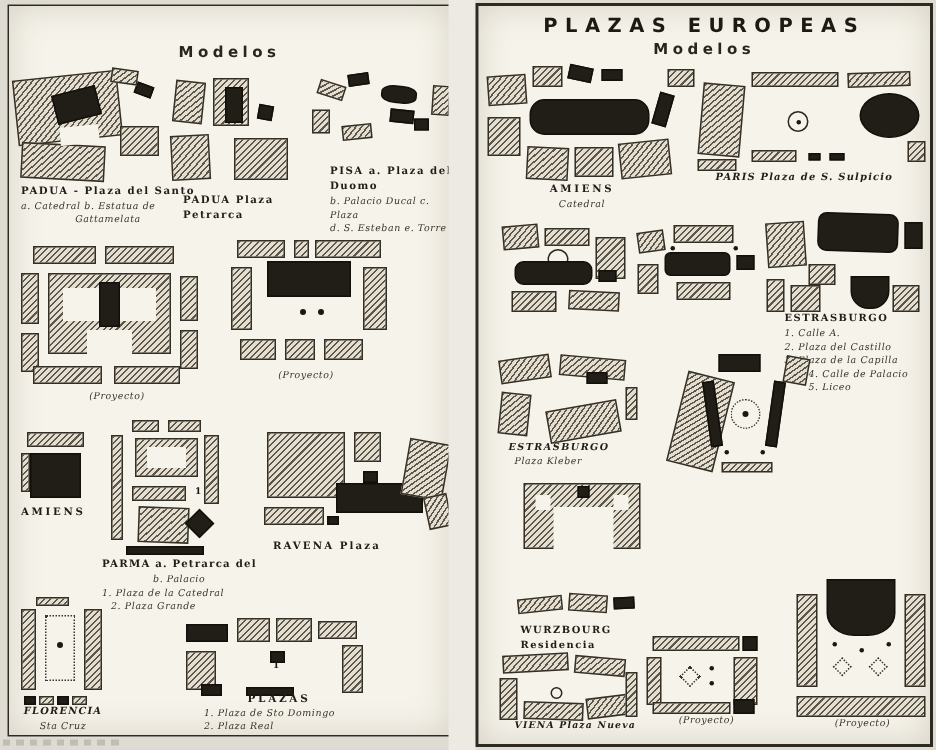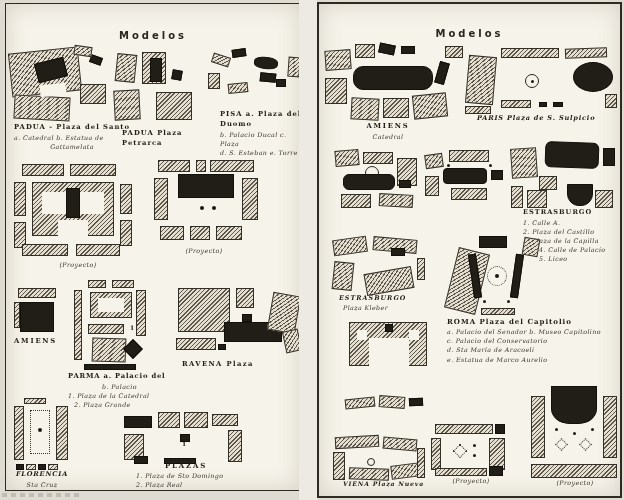--- a/index.html
+++ b/index.html
@@ -135,21 +135,21 @@
       <div class="blk h" style="left: 4px; top: 10px; width: 8px; height: 70px;"></div>
       <div class="blk h" style="left: 20px; top: 12px; width: 42px; height: 26px;"></div>
       <div class="blk w" style="left: 28px; top: 18px; width: 26px; height: 14px;"></div>
       <div class="blk h" style="left: 18px; top: 44px; width: 36px; height: 10px;"></div>
       <div class="blk h" style="left: 22px; top: 58px; width: 34px; height: 24px; transform: rotate(2deg);"></div>
       <div class="blk d" style="left: 56px; top: 62px; width: 14px; height: 14px; transform: rotate(45deg);"></div>
       <div class="blk h" style="left: 66px; top: 10px; width: 10px; height: 46px;"></div>
       <div class="blk d" style="left: 14px; top: 84px; width: 52px; height: 6px;"></div>
     </div>
   <div class="cap" style="left:62px;top:368px;width:110px">
-    <div class="ct" style="font-size:6.8px;letter-spacing:.8px">PARMA   a. Palacio del</div>
+    <div class="ct" style="font-size:6.8px;letter-spacing:.8px">PARMA   a. Petrarca del</div>
     <div class="cl" style="margin-left:34px">b. Palacio</div>
     <div class="cl">1. Plaza de la Catedral</div>
     <div class="cl" style="margin-left:6px">2. Plaza Grande</div>
   </div>
 
   <div class="map" style="left:166px;top:282px;width:130px;height:74px">
       <div class="blk h" style="left: 6px; top: 2px; width: 52px; height: 44px;"></div>
       <div class="blk h" style="left: 64px; top: 2px; width: 18px; height: 20px;"></div>
       <div class="blk d" style="left: 70px; top: 28px; width: 10px; height: 8px;"></div>
       <div class="blk d" style="left: 52px; top: 36px; width: 58px; height: 20px;"></div>
@@ -194,20 +194,21 @@
   <div class="cap" style="left:120px;top:457px;width:120px">
     <div class="ct center" style="font-size:7px">PLAZAS</div>
     <div class="cl" style="margin-left:10px">1. Plaza de Sto Domingo</div>
     <div class="cl" style="margin-left:10px">2. Plaza Real</div>
   </div>
 </div>
 
 <div class="gutter"></div>
 
 <div class="page" id="right-page">
+  <div class="ptitle" style="top:6px">PLAZAS EUROPEAS</div>
   <div class="psub" style="top:24px">Modelos</div>
 
   <div class="map" style="left:6px;top:40px;width:140px;height:78px">
       <div class="blk h" style="left: 0px; top: 6px; width: 26px; height: 20px; transform: rotate(-4deg);"></div>
       <div class="blk h" style="left: 30px; top: 0px; width: 20px; height: 14px;"></div>
       <div class="blk d" style="left: 54px; top: 0px; width: 16px; height: 10px; transform: rotate(12deg);"></div>
       <div class="blk d" style="left: 76px; top: 2px; width: 14px; height: 8px;"></div>
       <div class="blk d" style="left: 28px; top: 22px; width: 80px; height: 24px; border-radius: 10px;"></div>
       <div class="blk h" style="left: 0px; top: 34px; width: 22px; height: 26px;"></div>
       <div class="blk h" style="left: 26px; top: 54px; width: 28px; height: 22px; transform: rotate(3deg);"></div>
@@ -297,40 +298,36 @@
       <div class="blk d" style="left: 28px; top: 0px; width: 28px; height: 12px;"></div>
       <div class="blk o" style="left: 36px; top: 30px; width: 20px; height: 20px; border-radius: 50%;"></div>
       <div class="blk dot" style="left: 44px; top: 38px; width: 4px; height: 4px;"></div>
       <div class="blk d" style="left: 20px; top: 18px; width: 8px; height: 44px; transform: rotate(-8deg);"></div>
       <div class="blk d" style="left: 62px; top: 18px; width: 8px; height: 44px; transform: rotate(8deg);"></div>
       <div class="blk h" style="left: 30px; top: 72px; width: 34px; height: 7px;"></div>
       <div class="blk h" style="left: 72px; top: 2px; width: 16px; height: 18px; transform: rotate(10deg);"></div>
       <div class="blk dot" style="left: 32px; top: 64px; width: 3px; height: 3px;"></div>
       <div class="blk dot" style="left: 56px; top: 64px; width: 3px; height: 3px;"></div>
     </div>
-  <div class="cap" style="left:128px;top:313px;width:172px">
-    <div class="ct" style="font-size:7px;letter-spacing:1px">ROMA    Plaza del Capitolio</div>
-    <div class="cl">a. Palacio del Senador   b. Museo Capitolino</div>
-    <div class="cl">c. Palacio del Conservatorio</div>
-    <div class="cl">d. Sta María de Aracoeli</div>
-    <div class="cl">e. Estatua de Marco Aurelio</div>
-  </div>
 
   <div class="map" style="left:30px;top:318px;width:78px;height:46px">
       <div class="blk h" style="left: 0px; top: 0px; width: 78px; height: 44px;"></div>
       <div class="blk w" style="left: 20px; top: 16px; width: 40px; height: 28px;"></div>
       <div class="blk w" style="left: 8px; top: 8px; width: 10px; height: 10px;"></div>
       <div class="blk w" style="left: 60px; top: 8px; width: 10px; height: 10px;"></div>
       <div class="blk d" style="left: 36px; top: 2px; width: 8px; height: 8px;"></div>
     </div>
   <div class="map" style="left:24px;top:392px;width:86px;height:16px">
       <div class="blk h" style="left: 2px; top: 2px; width: 30px; height: 10px; transform: rotate(-6deg);"></div>
       <div class="blk h" style="left: 36px; top: 0px; width: 26px; height: 12px; transform: rotate(4deg);"></div>
       <div class="blk d" style="left: 66px; top: 2px; width: 14px; height: 8px; transform: rotate(-3deg);"></div>
     </div>
+  <div class="cap" style="left:28px;top:412px;width:110px">
+    <div class="ct" style="font-size:6.6px;letter-spacing:1px">WURZBOURG    Residencia</div>
+  </div>
 
   <div class="map" style="left:14px;top:432px;width:92px;height:44px">
       <div class="blk h" style="left: 2px; top: 0px; width: 44px; height: 12px; transform: rotate(-3deg);"></div>
       <div class="blk h" style="left: 50px; top: 2px; width: 34px; height: 12px; transform: rotate(5deg);"></div>
       <div class="blk h" style="left: 0px; top: 16px; width: 12px; height: 28px;"></div>
       <div class="blk c" style="left: 34px; top: 22px; width: 8px; height: 8px;"></div>
       <div class="blk h" style="left: 16px; top: 32px; width: 40px; height: 12px; transform: rotate(2deg);"></div>
       <div class="blk h" style="left: 58px; top: 28px; width: 30px; height: 14px; transform: rotate(-7deg);"></div>
       <div class="blk h" style="left: 84px; top: 12px; width: 8px; height: 30px;"></div>
     </div>

